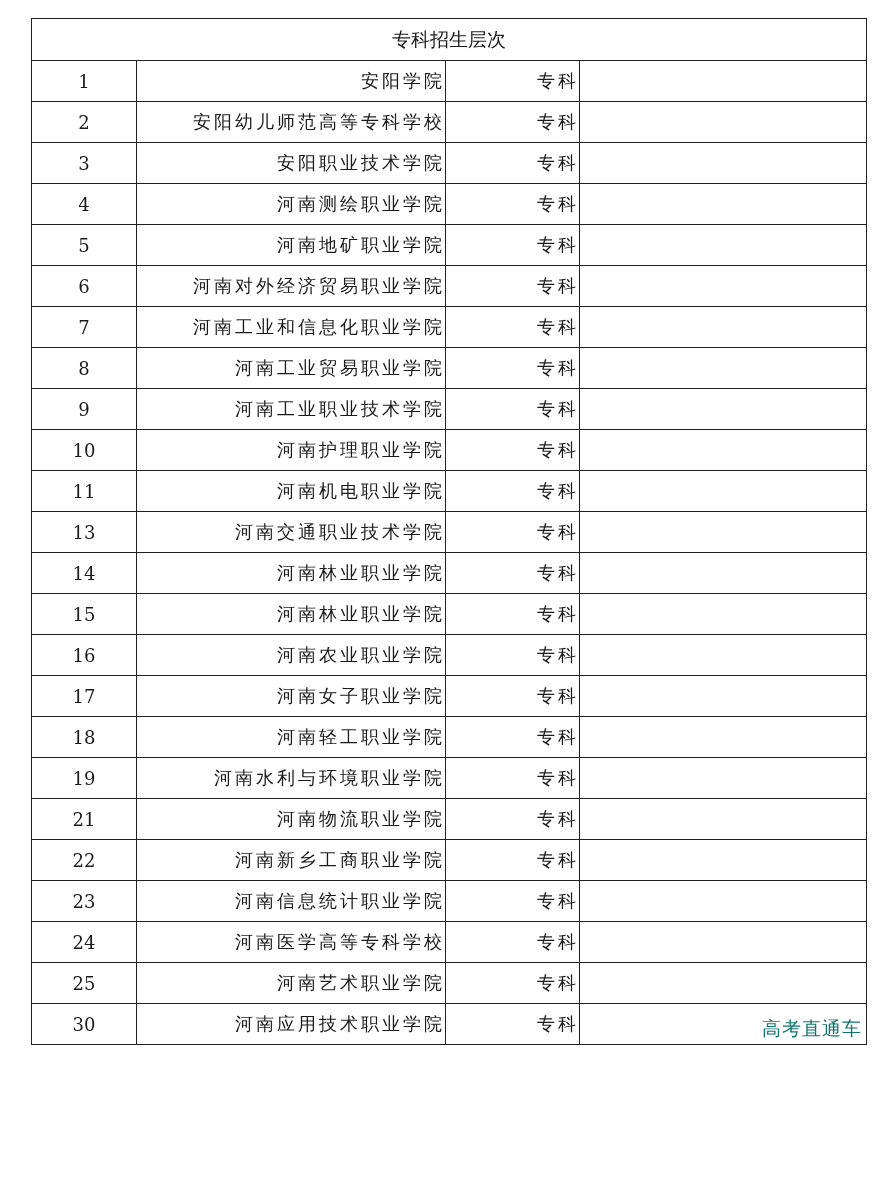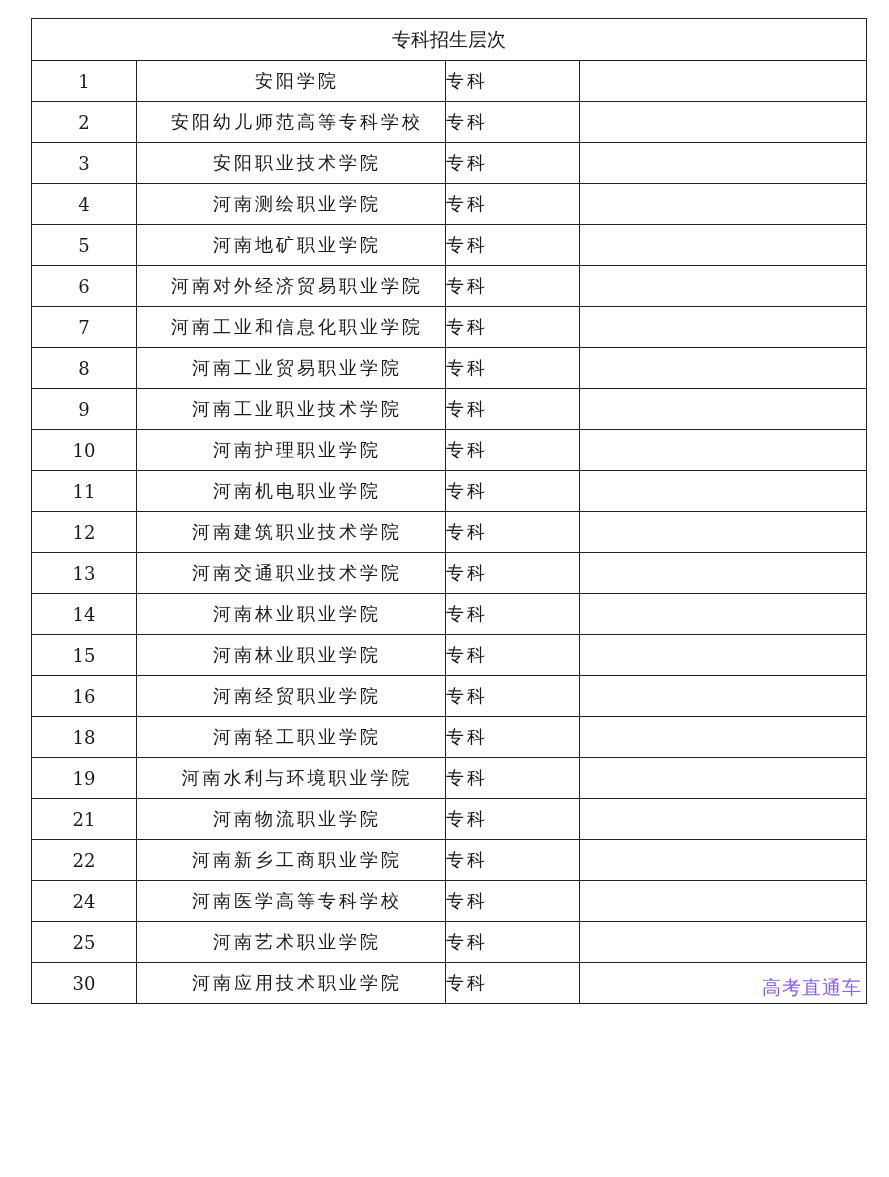--- a/index.html
+++ b/index.html
@@ -19,27 +19,27 @@
       font-size: 18px;
       font-weight: normal;
       box-sizing: border-box;
     }
     .sheet th.title {
       font-family: "DejaVu Sans", "Liberation Sans", sans-serif;
       font-size: 19px;
       height: 42px;
     }
     .c-num { width: 105px; text-align: center; }
-    .c-name { width: 309px; text-align: center; padding-left: 12px !important; letter-spacing: 3px; border-radius: 10px; }
-    .c-level { width: 134px; text-align: left; letter-spacing: 3px; }
+    .c-name { width: 309px; text-align: right; padding-left: 12px !important; letter-spacing: 3px; border-radius: 10px; }
+    .c-level { width: 134px; text-align: right; letter-spacing: 3px; }
     .c-extra { width: 287px; position: relative; }
     .watermark {
       position: absolute; right: 4px; bottom: 2px;
       font-family: "DejaVu Sans", "Liberation Sans", sans-serif;
-      font-size: 19px; color: #8b5cf6; letter-spacing: 1px;
+      font-size: 19px; color: #0f766e; letter-spacing: 1px;
     }
   </style>
 </head>
 <body>
 
 <table class="sheet">
   <colgroup>
     <col style="width:105px">
       <col style="width:309px">
       <col style="width:134px">
@@ -111,46 +111,46 @@
         <td class="c-level">专科</td>
         <td class="c-extra"></td>
       </tr>
       <tr>
         <td class="c-num">11</td>
         <td class="c-name">河南机电职业学院</td>
         <td class="c-level">专科</td>
         <td class="c-extra"></td>
       </tr>
       <tr>
-        <td class="c-num">12</td>
-        <td class="c-name">河南建筑职业技术学院</td>
-        <td class="c-level">专科</td>
-        <td class="c-extra"></td>
-      </tr>
-      <tr>
         <td class="c-num">13</td>
         <td class="c-name">河南交通职业技术学院</td>
         <td class="c-level">专科</td>
         <td class="c-extra"></td>
       </tr>
       <tr>
         <td class="c-num">14</td>
         <td class="c-name">河南林业职业学院</td>
         <td class="c-level">专科</td>
         <td class="c-extra"></td>
       </tr>
       <tr>
         <td class="c-num">15</td>
         <td class="c-name">河南林业职业学院</td>
         <td class="c-level">专科</td>
         <td class="c-extra"></td>
       </tr>
       <tr>
         <td class="c-num">16</td>
-        <td class="c-name">河南经贸职业学院</td>
+        <td class="c-name">河南农业职业学院</td>
+        <td class="c-level">专科</td>
+        <td class="c-extra"></td>
+      </tr>
+      <tr>
+        <td class="c-num">17</td>
+        <td class="c-name">河南女子职业学院</td>
         <td class="c-level">专科</td>
         <td class="c-extra"></td>
       </tr>
       <tr>
         <td class="c-num">18</td>
         <td class="c-name">河南轻工职业学院</td>
         <td class="c-level">专科</td>
         <td class="c-extra"></td>
       </tr>
       <tr>
@@ -161,20 +161,26 @@
       </tr>
       <tr>
         <td class="c-num">21</td>
         <td class="c-name">河南物流职业学院</td>
         <td class="c-level">专科</td>
         <td class="c-extra"></td>
       </tr>
       <tr>
         <td class="c-num">22</td>
         <td class="c-name">河南新乡工商职业学院</td>
+        <td class="c-level">专科</td>
+        <td class="c-extra"></td>
+      </tr>
+      <tr>
+        <td class="c-num">23</td>
+        <td class="c-name">河南信息统计职业学院</td>
         <td class="c-level">专科</td>
         <td class="c-extra"></td>
       </tr>
       <tr>
         <td class="c-num">24</td>
         <td class="c-name">河南医学高等专科学校</td>
         <td class="c-level">专科</td>
         <td class="c-extra"></td>
       </tr>
       <tr>

